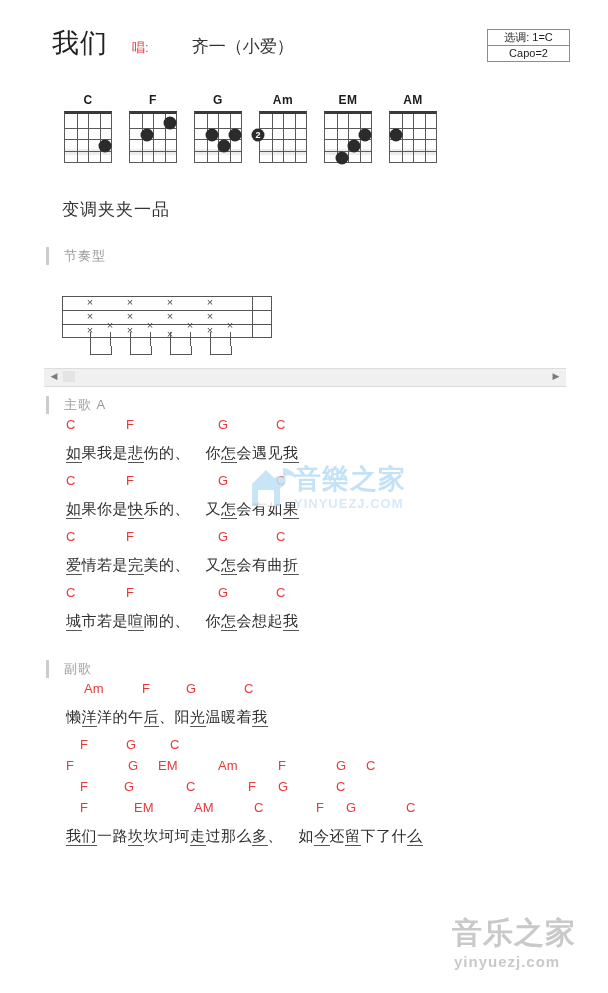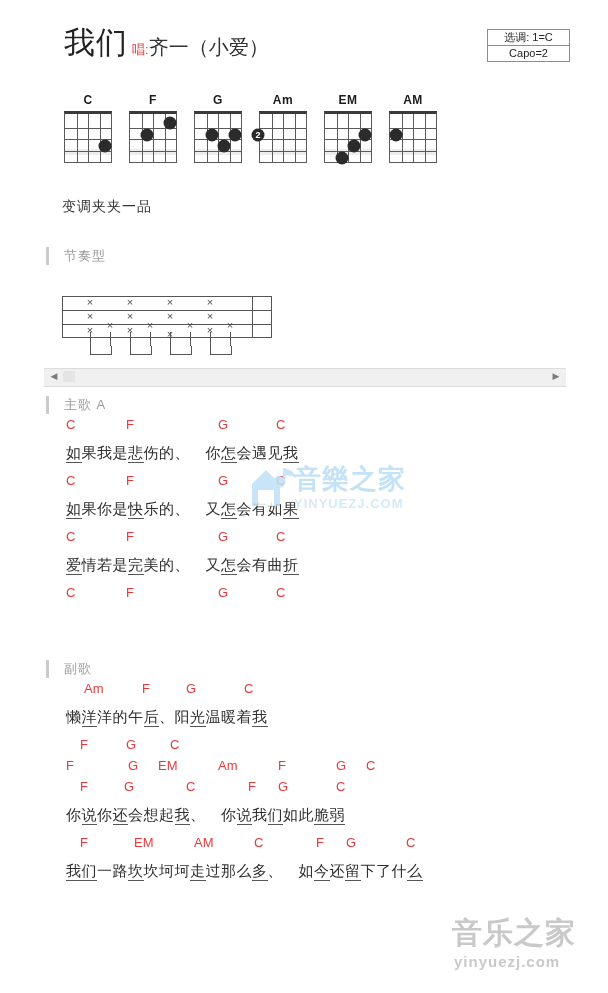--- a/index.html
+++ b/index.html
@@ -18,43 +18,44 @@
 
   
   .header {
     position: absolute;
     left: 0; top: 0;
     width: 608px;
     height: 78px;
   }
   .song-title {
     position: absolute;
-    left: 64px;
+    left: 52px;
     top: 26px;
-    font-size: 31px;
+    font-size: 27px;
     font-weight: normal;
     color: #222222;
     letter-spacing: 1px;
     line-height: 34px;
   }
   .singer-wrap {
     position: absolute;
     left: 132px;
     top: 37px;
     font-size: 15px;
     line-height: 20px;
     white-space: nowrap;
   }
   .singer-label {
     color: #e8393c;
     font-size: 13px;
   }
   .singer-name {
     color: #333333;
-    font-size: 20px;
+    font-size: 17px;
+    margin-left: 43px;
   }
 
   
   .keybox {
     position: absolute;
     left: 487px;
     top: 29px;
     width: 81px;
     border: 1px solid #8d8d8d;
     background: #ffffff;
@@ -138,21 +139,21 @@
     text-align: center;
     font-weight: bold;
     transform: translate(-50%, -50%);
   }
 
   
   .capo-note {
     position: absolute;
     left: 62px;
     top: 198px;
-    font-size: 14px;
+    font-size: 17px;
     color: #333333;
     letter-spacing: 1px;
   }
 
   
   .section-head {
     position: absolute;
     font-size: 13px;
     color: #9a9a9a;
     letter-spacing: 1px;
@@ -491,20 +492,21 @@
       <span style="left: 172px;">G</span>
       <span style="left: 230px;">C</span>
     </div>
     <div class="lyric-line"><u>爱</u><span>情若是</span><u>完</u><span>美的、　又</span><u>怎</u><span>会有曲</span><u>折</u></div>
     <div class="chord-line">
       <span style="left: 20px;">C</span>
       <span style="left: 80px;">F</span>
       <span style="left: 172px;">G</span>
       <span style="left: 230px;">C</span>
     </div>
+    <div class="lyric-line"><u>城</u><span>市若是</span><u>喧</u><span>闹的、　你</span><u>怎</u><span>会想起</span><u>我</u></div>
   </div>
 
 <div class="section-head" style="left:46px; top:660px;">副歌</div>
 <div class="lyric-block" id="chorus-block" style="top:678px;">
     <div class="chord-line">
       <span style="left: 38px;">Am</span>
       <span style="left: 96px;">F</span>
       <span style="left: 140px;">G</span>
       <span style="left: 198px;">C</span>
     </div>
@@ -524,21 +526,20 @@
       <span style="left: 320px;">C</span>
     </div>
     <div class="chord-line">
       <span style="left: 34px;">F</span>
       <span style="left: 78px;">G</span>
       <span style="left: 140px;">C</span>
       <span style="left: 202px;">F</span>
       <span style="left: 232px;">G</span>
       <span style="left: 290px;">C</span>
     </div>
-    <div class="lyric-line"><span>你</span><u>说</u><span>你</span><u>还</u><span>会想起</span><u>我</u><span>、　你</span><u>说</u><span>我</span><u>们</u><span>如此</span><u>脆</u><u>弱</u></div>
     <div class="chord-line">
       <span style="left: 34px;">F</span>
       <span style="left: 88px;">EM</span>
       <span style="left: 148px;">AM</span>
       <span style="left: 208px;">C</span>
       <span style="left: 270px;">F</span>
       <span style="left: 300px;">G</span>
       <span style="left: 360px;">C</span>
     </div>
     <div class="lyric-line"><u>我</u><u>们</u><span>一路</span><u>坎</u><span>坎坷坷</span><u>走</u><span>过那么</span><u>多</u><span>、　如</span><u>今</u><span>还</span><u>留</u><span>下了什</span><u>么</u></div>

